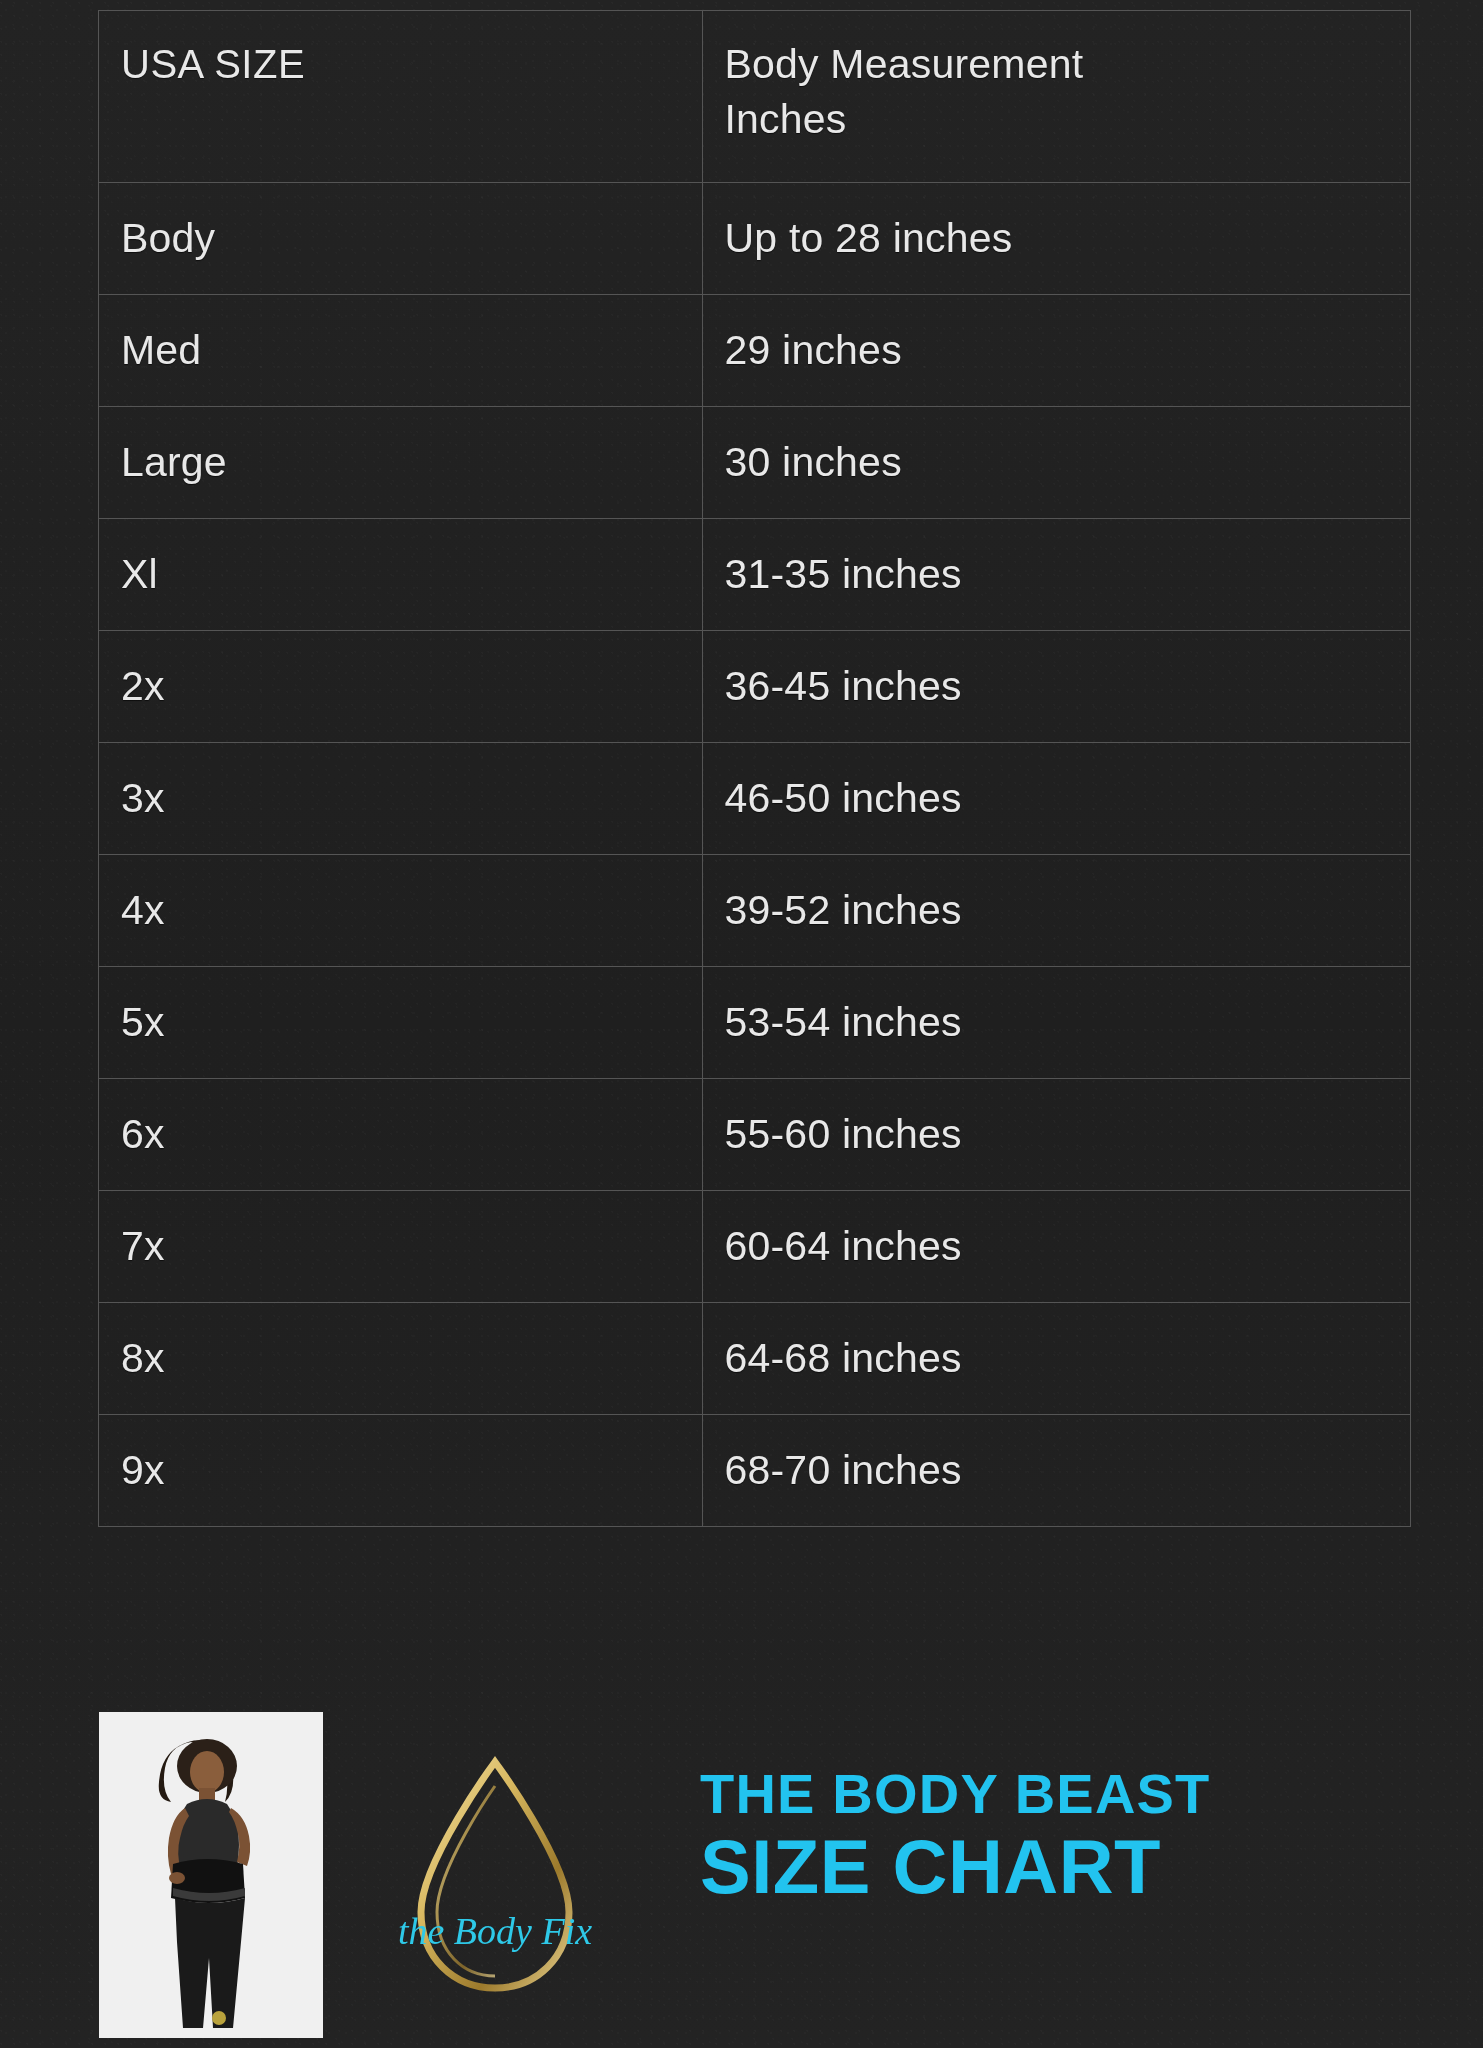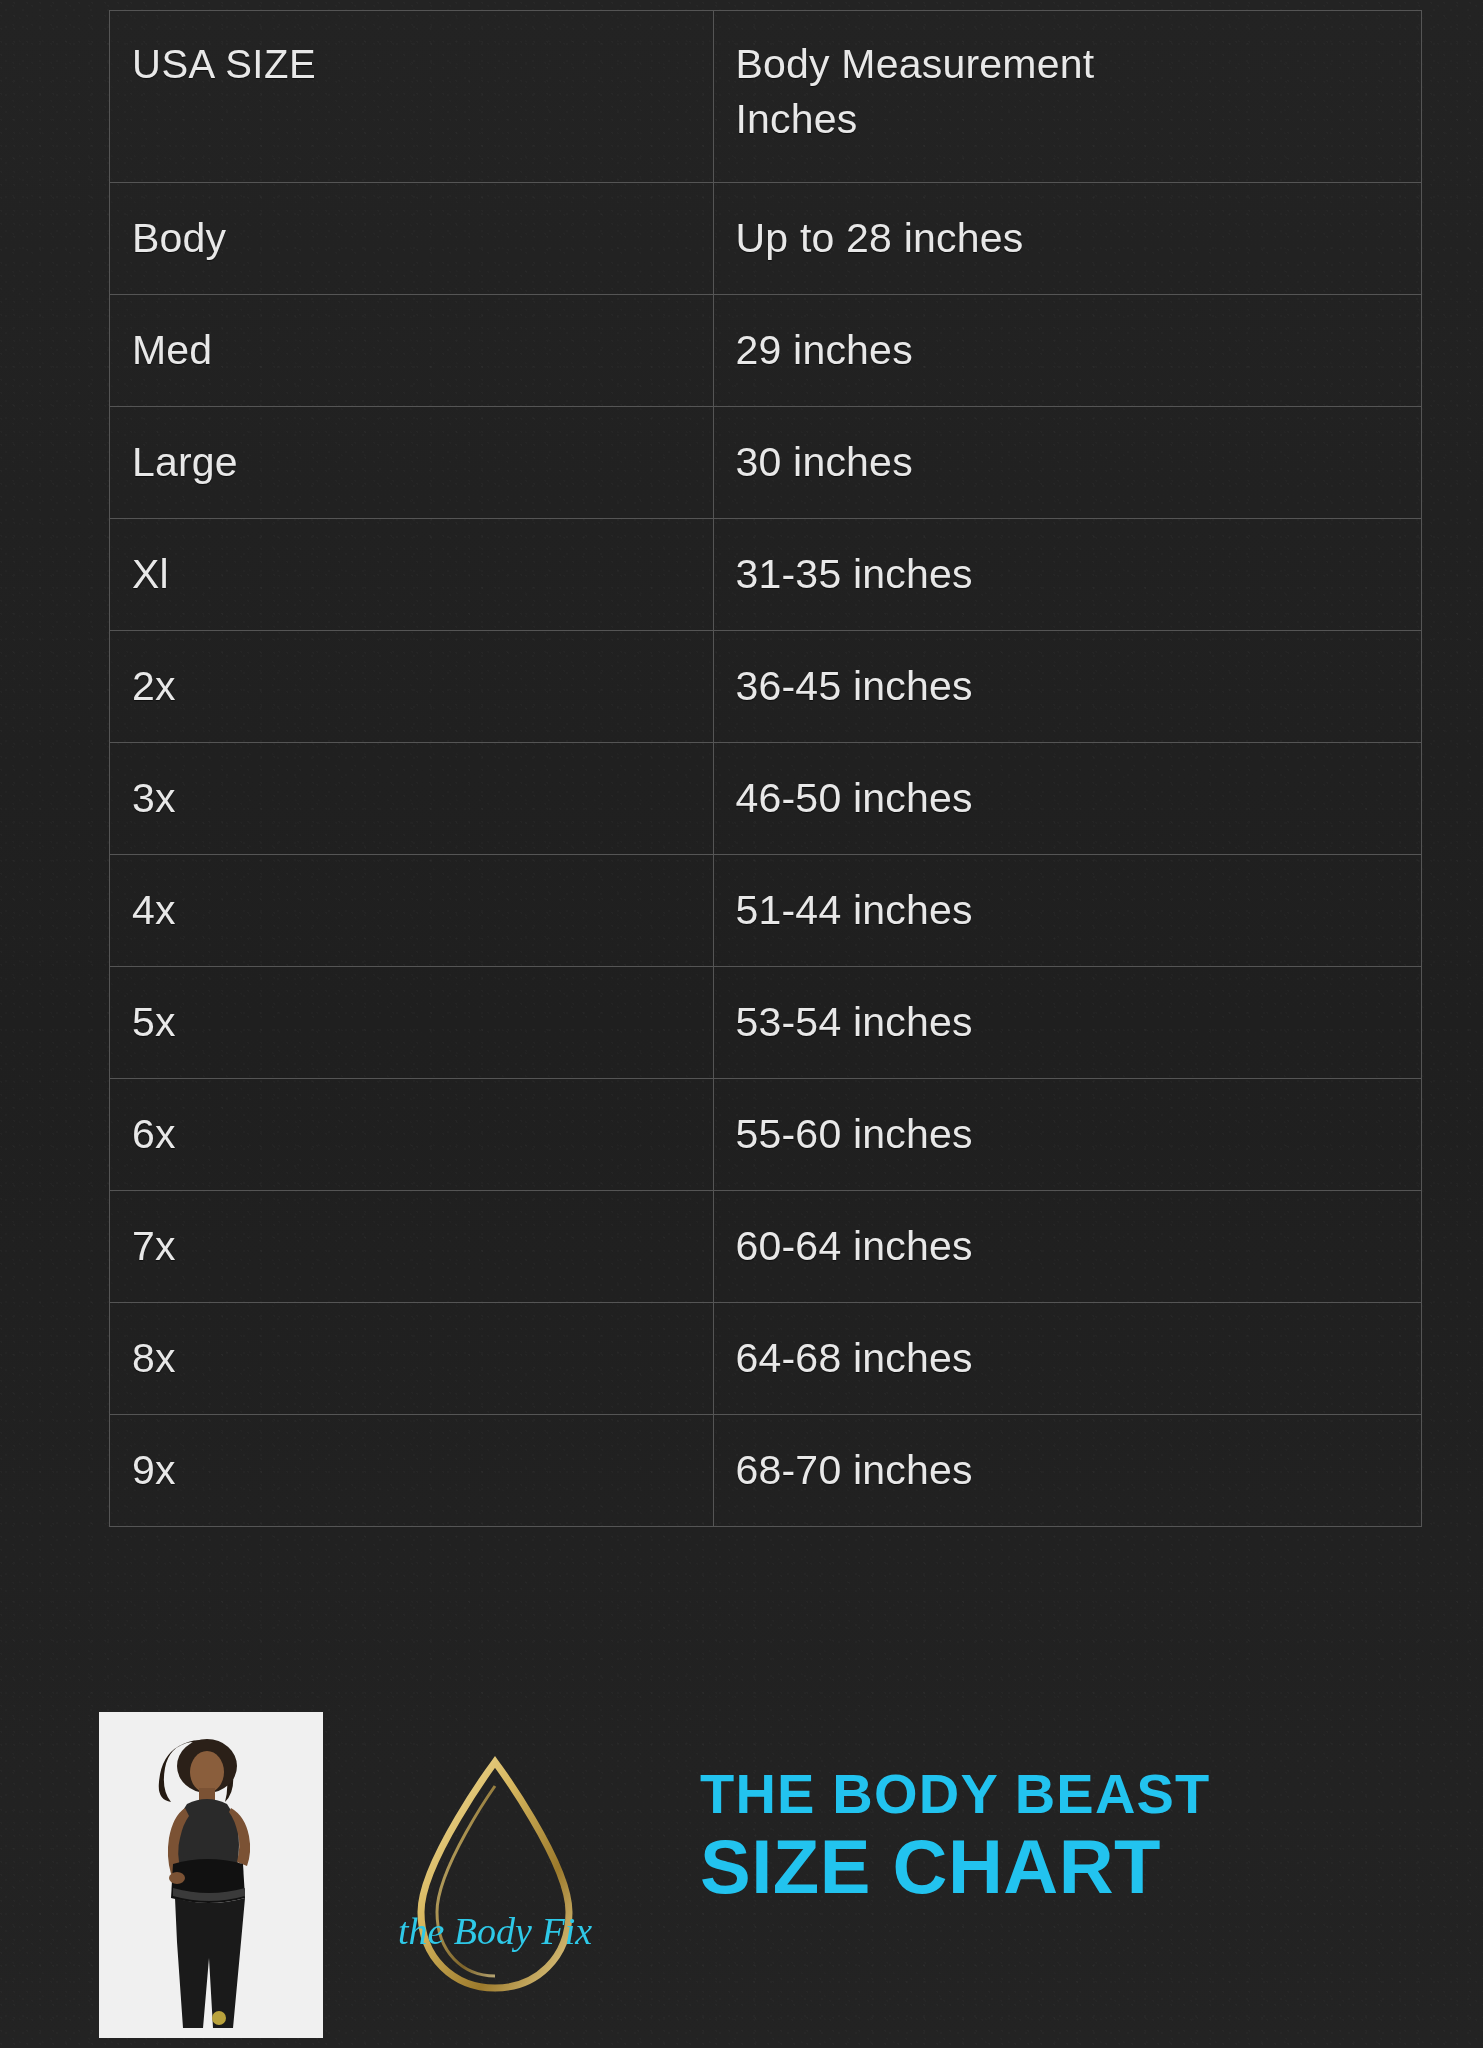--- a/index.html
+++ b/index.html
@@ -27,21 +27,20 @@
     position: absolute;
     inset: 0;
   }
 
   
   .table-wrap {
     position: absolute;
     left: 98px;
     top: 10px;
     width: 1313px;
-    margin-left: 11px;
   }
   table.size-table {
     width: 100%;
     border-collapse: collapse;
     table-layout: fixed;
   }
   table.size-table td {
     border: 1px solid #555555;
     color: #e8e8e8;
     font-size: 41px;
@@ -172,21 +171,21 @@
         <tr class="data-row">
           <td>2x</td>
           <td>36-45 inches</td>
         </tr>
         <tr class="data-row">
           <td>3x</td>
           <td>46-50 inches</td>
         </tr>
         <tr class="data-row">
           <td>4x</td>
-          <td>51-44 inches</td>
+          <td>39-52 inches</td>
         </tr>
         <tr class="data-row">
           <td>5x</td>
           <td>53-54 inches</td>
         </tr>
         <tr class="data-row">
           <td>6x</td>
           <td>55-60 inches</td>
         </tr>
         <tr class="data-row">

